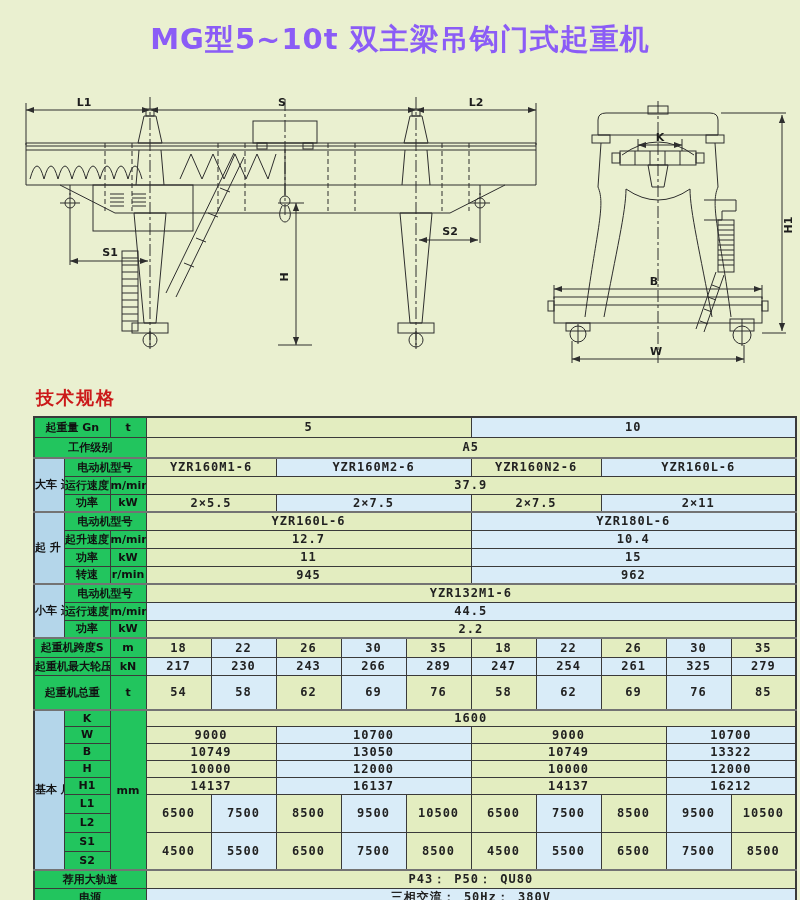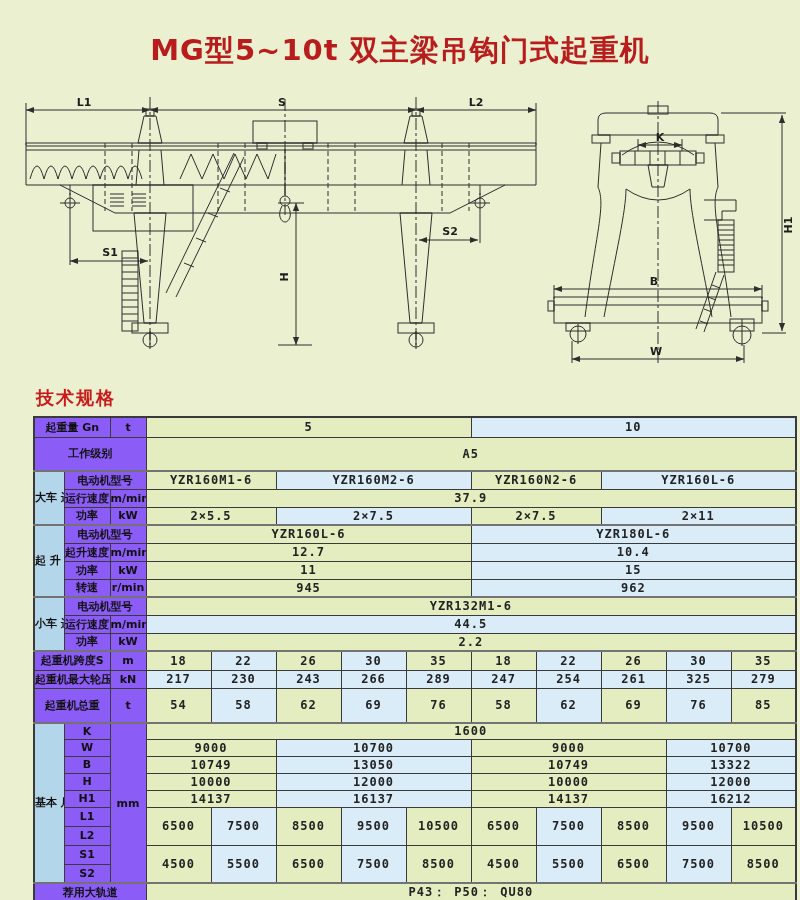--- a/index.html
+++ b/index.html
@@ -2,22 +2,22 @@
 <html><head>
 <meta charset="utf-8">
 <style>
   html,body{margin:0;padding:0;}
   body{
     width:800px;height:900px;position:relative;overflow:hidden;
     background:#eaf0d0;
     font-family:"DejaVu Sans","Liberation Sans",sans-serif;
   }
   .page-title{
-    position:absolute;top:31px;left:0;width:800px;text-align:center;
-    color:#b91c1c;font-size:29px;font-weight:bold;letter-spacing:1px;white-space:nowrap;
+    position:absolute;top:20px;left:0;width:800px;text-align:center;
+    color:#8b5cf6;font-size:29px;font-weight:bold;letter-spacing:1px;white-space:nowrap;
   }
   .drawings{position:absolute;top:93px;left:20px;width:778px;height:290px;}
   .front-svg{position:absolute;left:0;top:0;}
   .side-svg{position:absolute;left:526px;top:0;}
   svg{overflow:visible}
   svg .ln{stroke:#2e2e2e;stroke-width:1;fill:none;}
   svg .dim{stroke:#2e2e2e;stroke-width:1;fill:none;}
   svg text{fill:#1d1d1d;font-size:11px;font-weight:bold;font-family:"DejaVu Sans",sans-serif;}
   .section-heading{
     position:absolute;top:386px;left:36px;
@@ -25,21 +25,21 @@
   }
   table.spec{
     position:absolute;top:416px;left:33px;width:762px;
     border-collapse:collapse;table-layout:fixed;
     border:2px solid #3a3a3a;
   }
   table.spec td{
     border:1px solid #3a3a3a;text-align:center;vertical-align:middle;
     padding:0;overflow:hidden;white-space:nowrap;
   }
-  td.lab{background:#8b5cf6;font-weight:bold;font-size:11px;color:#111;}
+  td.lab{background:#22c55e;font-weight:bold;font-size:11px;color:#111;}
   td.vlab{
     background:#b4d6ea;font-weight:bold;font-size:11px;color:#111;
     white-space:pre-line;line-height:1.25;
   }
   td.g{background:#e3edc0;}
   td.b{background:#d9ecf8;}
   td.g,td.b{
     font-family:"DejaVu Sans Mono","Liberation Mono",monospace;
     font-weight:bold;font-size:12px;color:#222;letter-spacing:1px;
   }
@@ -278,21 +278,21 @@
       <col style="width:65px">
       <col style="width:65px">
   </colgroup>
   <tbody id="spec-tbody">
       <tr style="height: 20px;">
         <td colspan="2" class="lab">起重量 Gn</td>
         <td class="lab">t</td>
         <td colspan="5" class="g">5</td>
         <td colspan="5" class="b">10</td>
       </tr>
-      <tr style="height: 34px;">
+      <tr style="height: 21px;">
         <td colspan="3" class="lab">工作级别</td>
         <td colspan="10" class="g">A5</td>
       </tr>
       <tr class="sep" style="height: 18px;">
         <td rowspan="3" class="vlab">大车
 运行
 机构</td>
         <td colspan="2" class="lab">电动机型号</td>
         <td colspan="2" class="g">YZR160M1-6</td>
         <td colspan="3" class="b">YZR160M2-6</td>

